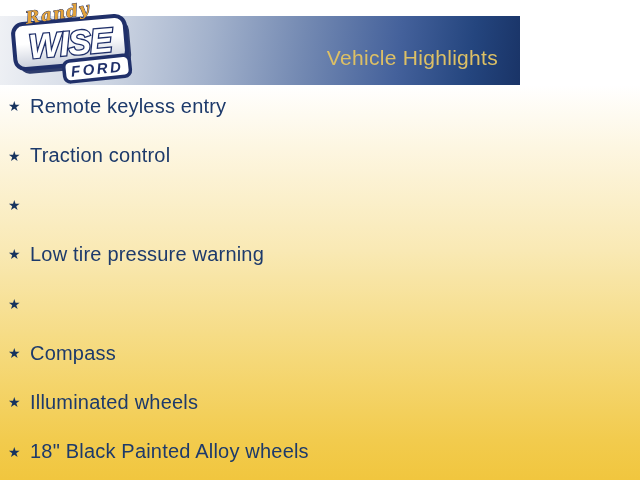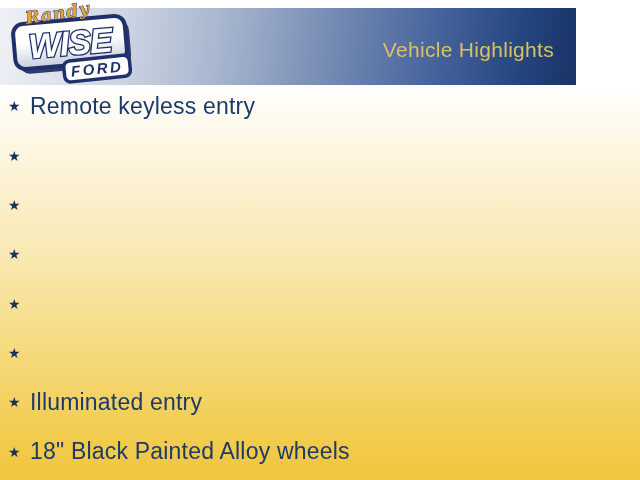--- a/index.html
+++ b/index.html
@@ -13,22 +13,22 @@
     width: 640px;
     height: 480px;
     overflow: hidden;
     background: #ffffff;
   }
 
   
   .header {
     position: absolute;
     left: 0;
-    top: 8px;
-    width: 576px;
+    top: 16px;
+    width: 520px;
     height: 85px;
     box-sizing: border-box;
     background: linear-gradient(97deg,
       #eff1f5 0%,
       #ccd4e2 22%,
       #a3b2cc 40%,
       #7389b2 58%,
       #44619b 76%,
       #24457e 90%,
       #193366 100%);
@@ -80,21 +80,21 @@
     padding-bottom: 7px;
   }
   .star {
     width: 22px;
     text-align: left;
     font-size: 14px;
     color: #16335f;
     flex: none;
   }
   .label {
-    font-size: 23px;
+    font-size: 20px;
     letter-spacing: 0.2px;
     color: #1d3a6b;
   }
 </style>
 </head>
 <body>
 
 <div class="page">
 
   <div class="header">
@@ -125,36 +125,39 @@
     </svg>
   </div>
 
   <div class="content">
     <div class="row">
       <span class="star">★</span>
       <span class="label">Remote keyless entry</span>
     </div>
     <div class="row">
       <span class="star">★</span>
+      <span class="label">Traction control</span>
     </div>
     <div class="row">
       <span class="star">★</span>
     </div>
     <div class="row">
       <span class="star">★</span>
+      <span class="label">Low tire pressure warning</span>
     </div>
     <div class="row">
       <span class="star">★</span>
     </div>
     <div class="row">
       <span class="star">★</span>
+      <span class="label">Compass</span>
     </div>
     <div class="row">
       <span class="star">★</span>
-      <span class="label">Illuminated entry</span>
+      <span class="label">Illuminated wheels</span>
     </div>
     <div class="row">
       <span class="star">★</span>
       <span class="label">18" Black Painted Alloy wheels</span>
     </div>
   </div>
 
 </div>
 
 </body></html>

